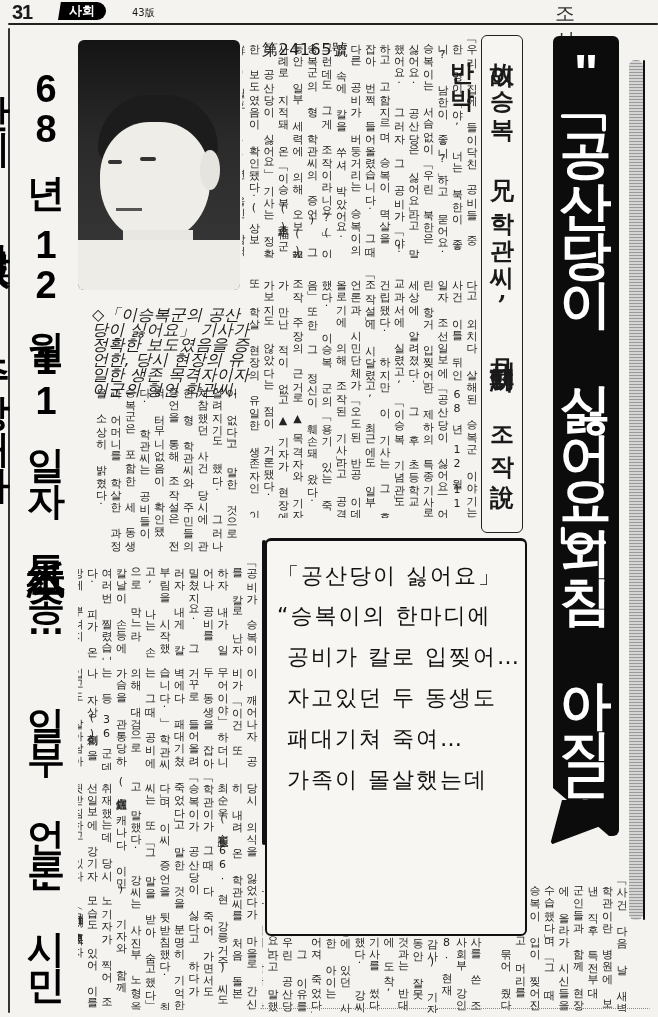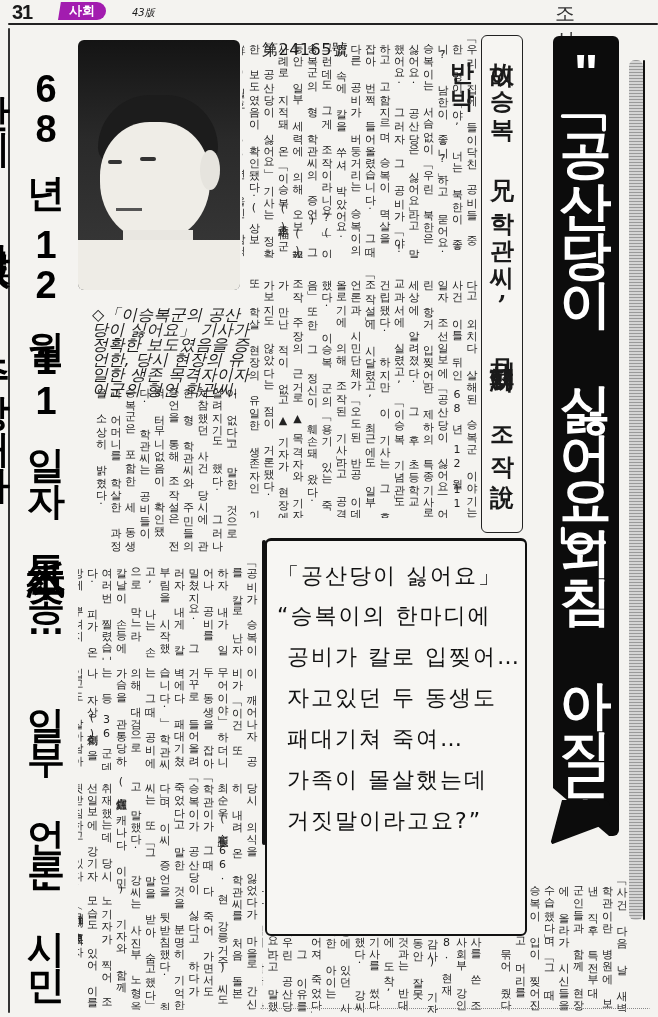--- a/index.html
+++ b/index.html
@@ -10,25 +10,25 @@
       color: #1a1a1a;
       position: relative;
     }
     .abs { position: absolute; border-radius: 6px; }
 
     
     .masthead { left: 0; top: 0; width: 658px; height: 24px; }
     .page-no { left: 12px; top: 1px; font-size: 20px; font-weight: bold; font-family: "Liberation Sans", sans-serif; letter-spacing: -1px; }
     .section-tab {
       left: 58px; top: 2px; width: 48px; height: 18px;
-      background: #a21caf; color: #fff; font-size: 13px; font-weight: bold;
+      background: #000000; color: #fff; font-size: 13px; font-weight: bold;
       border-radius: 0 10px 10px 0; text-align: center; line-height: 18px;
       clip-path: polygon(6% 0, 100% 0, 100% 100%, 0 100%);
     }
-    .edition { left: 132px; top: 6px; font-size: 10px; font-style: italic; }
+    .edition { left: 132px; top: 6px; font-size: 10px; }
     .issue-no { left: 262px; top: 2px; font-size: 16px; letter-spacing: 0.5px; margin-top: 38px; }
     .paper-name { left: 555px; top: 0px; font-size: 20px; letter-spacing: 40px; font-family: "DejaVu Serif", serif; color: #333; }
     .masthead-rule { left: 8px; top: 23px; width: 650px; height: 2px; background: #222; }
 
     
     .left-frame { left: 8px; top: 28px; width: 2px; height: 985px; background: #333; }
 
     
     .vert { writing-mode: vertical-rl; text-orientation: upright; }
     .left-headline {
@@ -169,16 +169,15 @@
 <div class="abs screen-bar-edge"></div>
 
 <div class="abs quote-box-shadow"></div>
 <div class="abs quote-box">
   <div class="quote-line" style="top:20px;">「공산당이 싫어요」</div>
   <div class="quote-line" style="top:60px;">“승복이의 한마디에</div>
   <div class="quote-line" style="top:101px; left:20px;">공비가 칼로 입찢어…</div>
   <div class="quote-line" style="top:142px; left:20px;">자고있던 두 동생도</div>
   <div class="quote-line" style="top:183px; left:20px;">패대기쳐 죽여…</div>
   <div class="quote-line" style="top:224px; left:20px;text-align:right;">가족이 몰살했는데</div>
-  <div class="quote-line" style="top:265px; left:20px;">거짓말이라고요?”</div>
 </div>
 
 <div class="abs bottom-rule"></div>
 
 </body></html>

